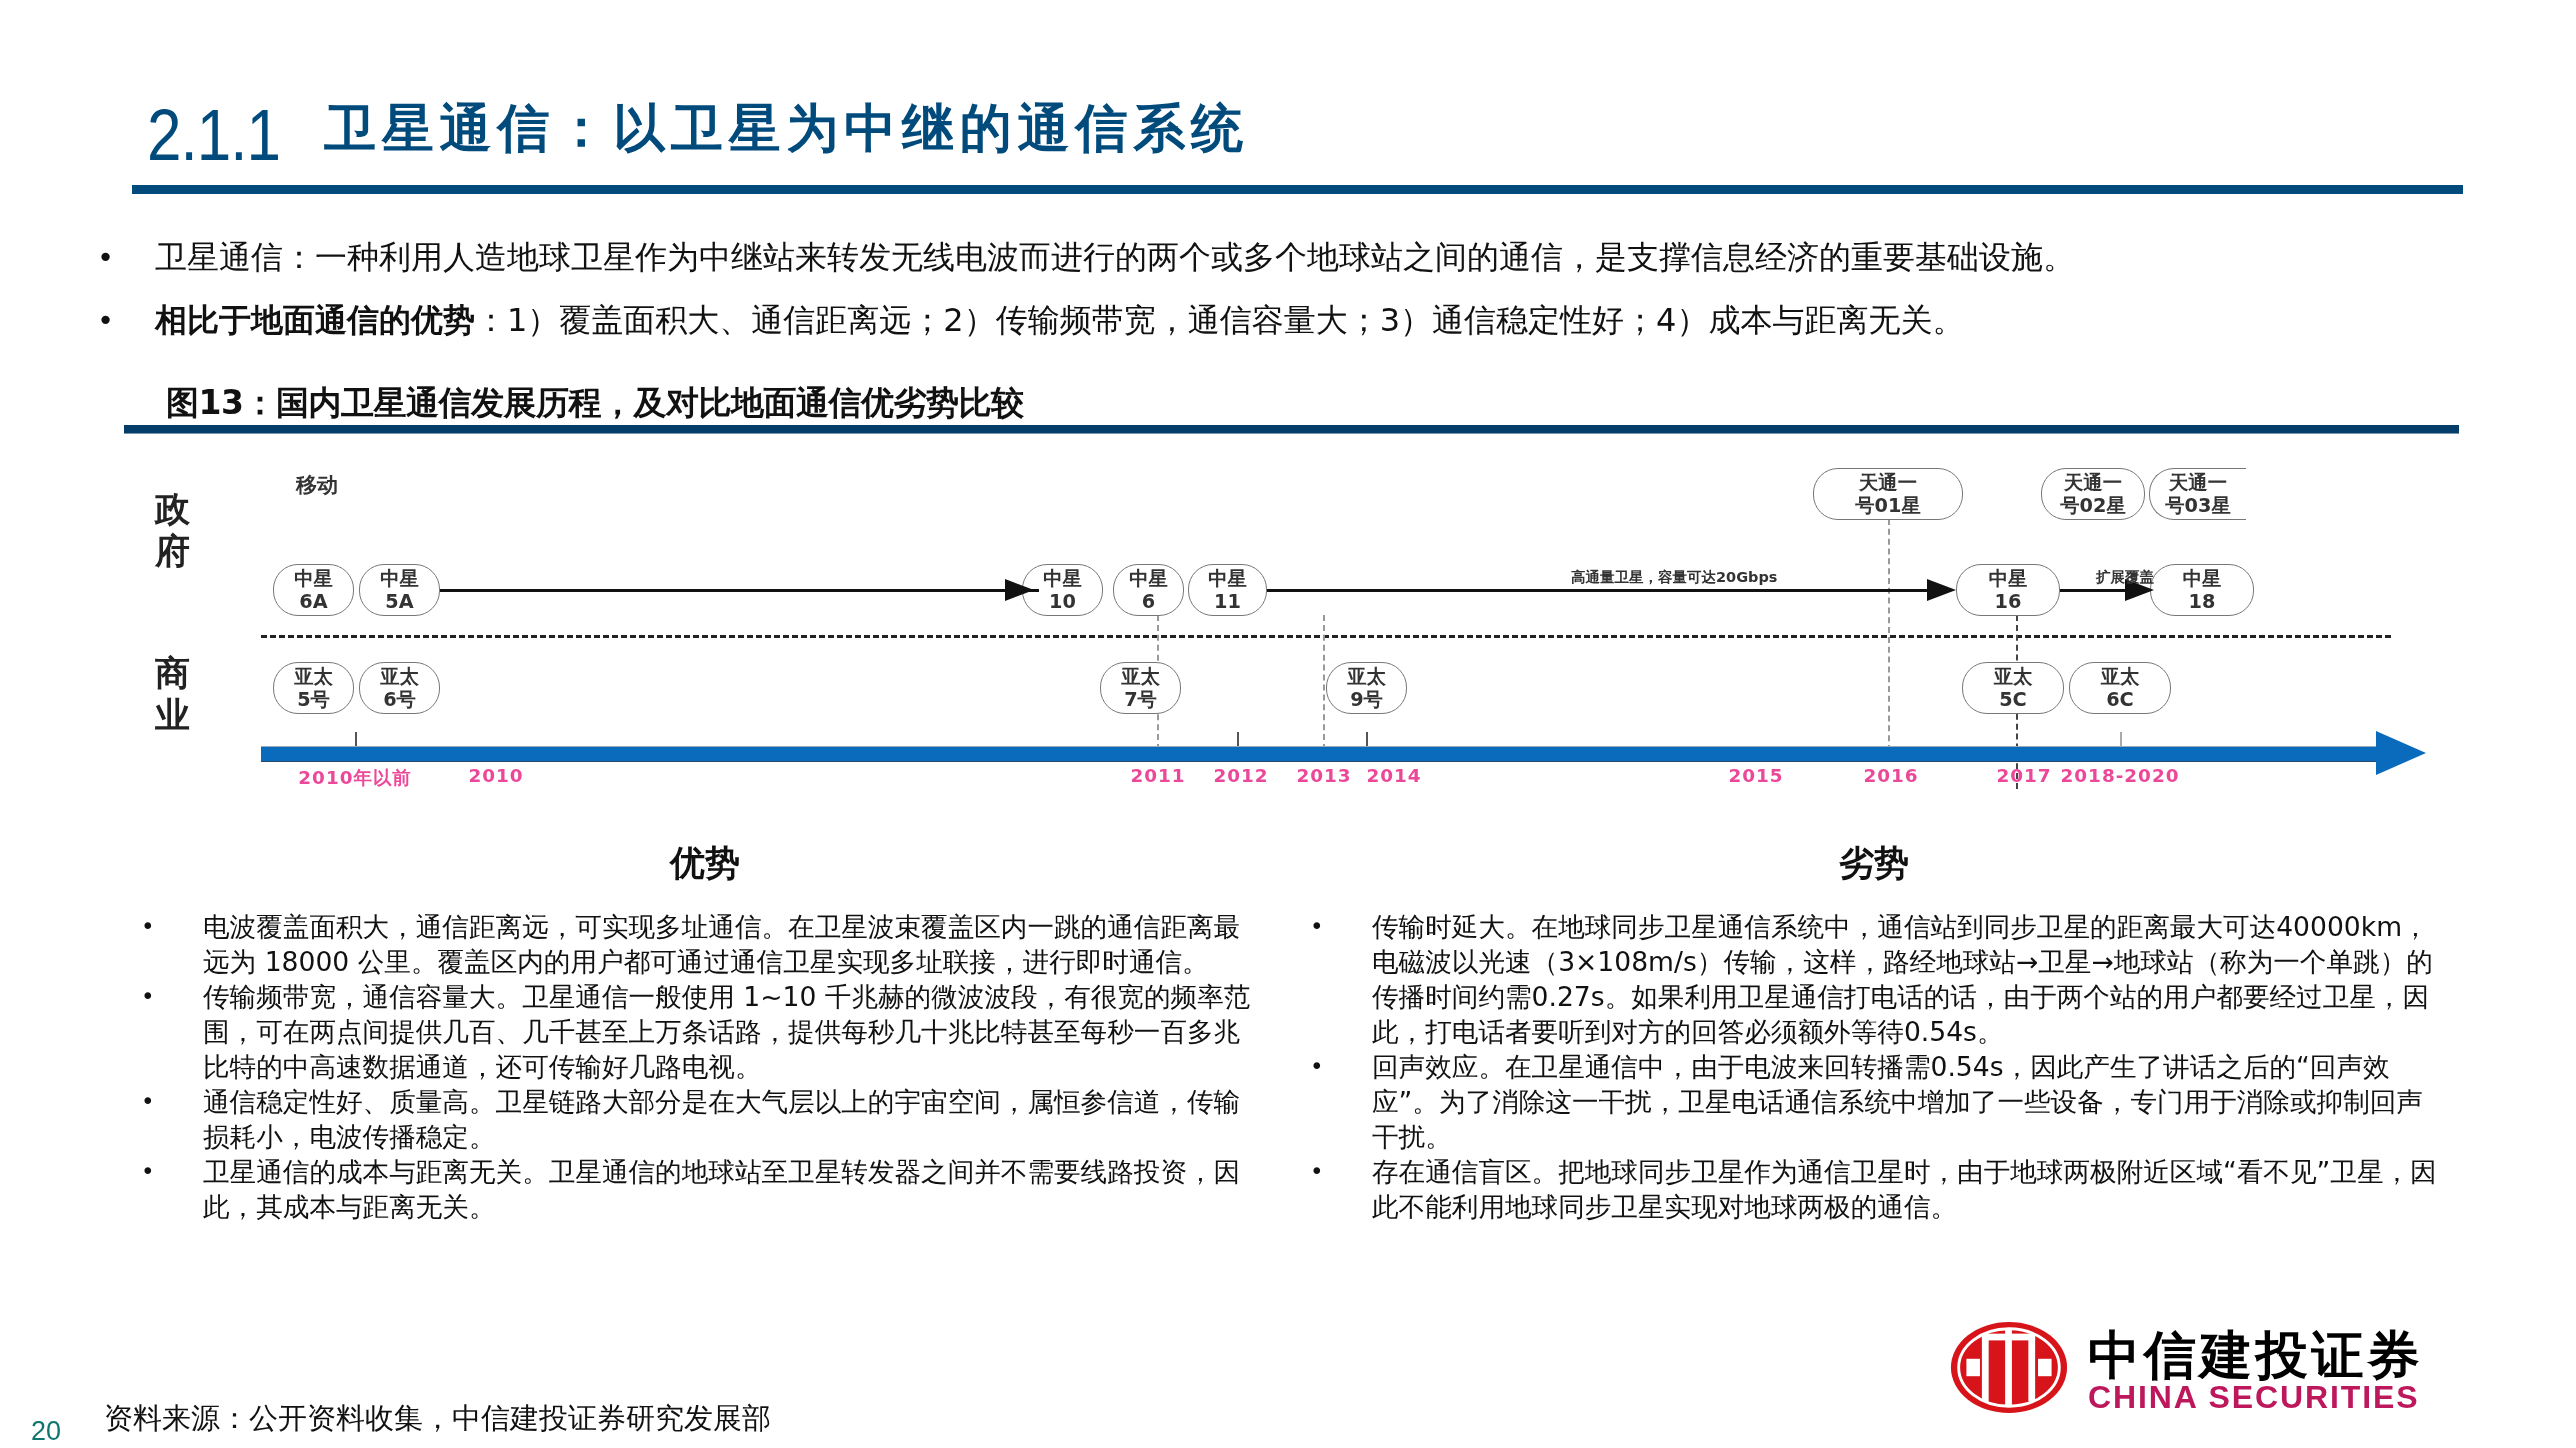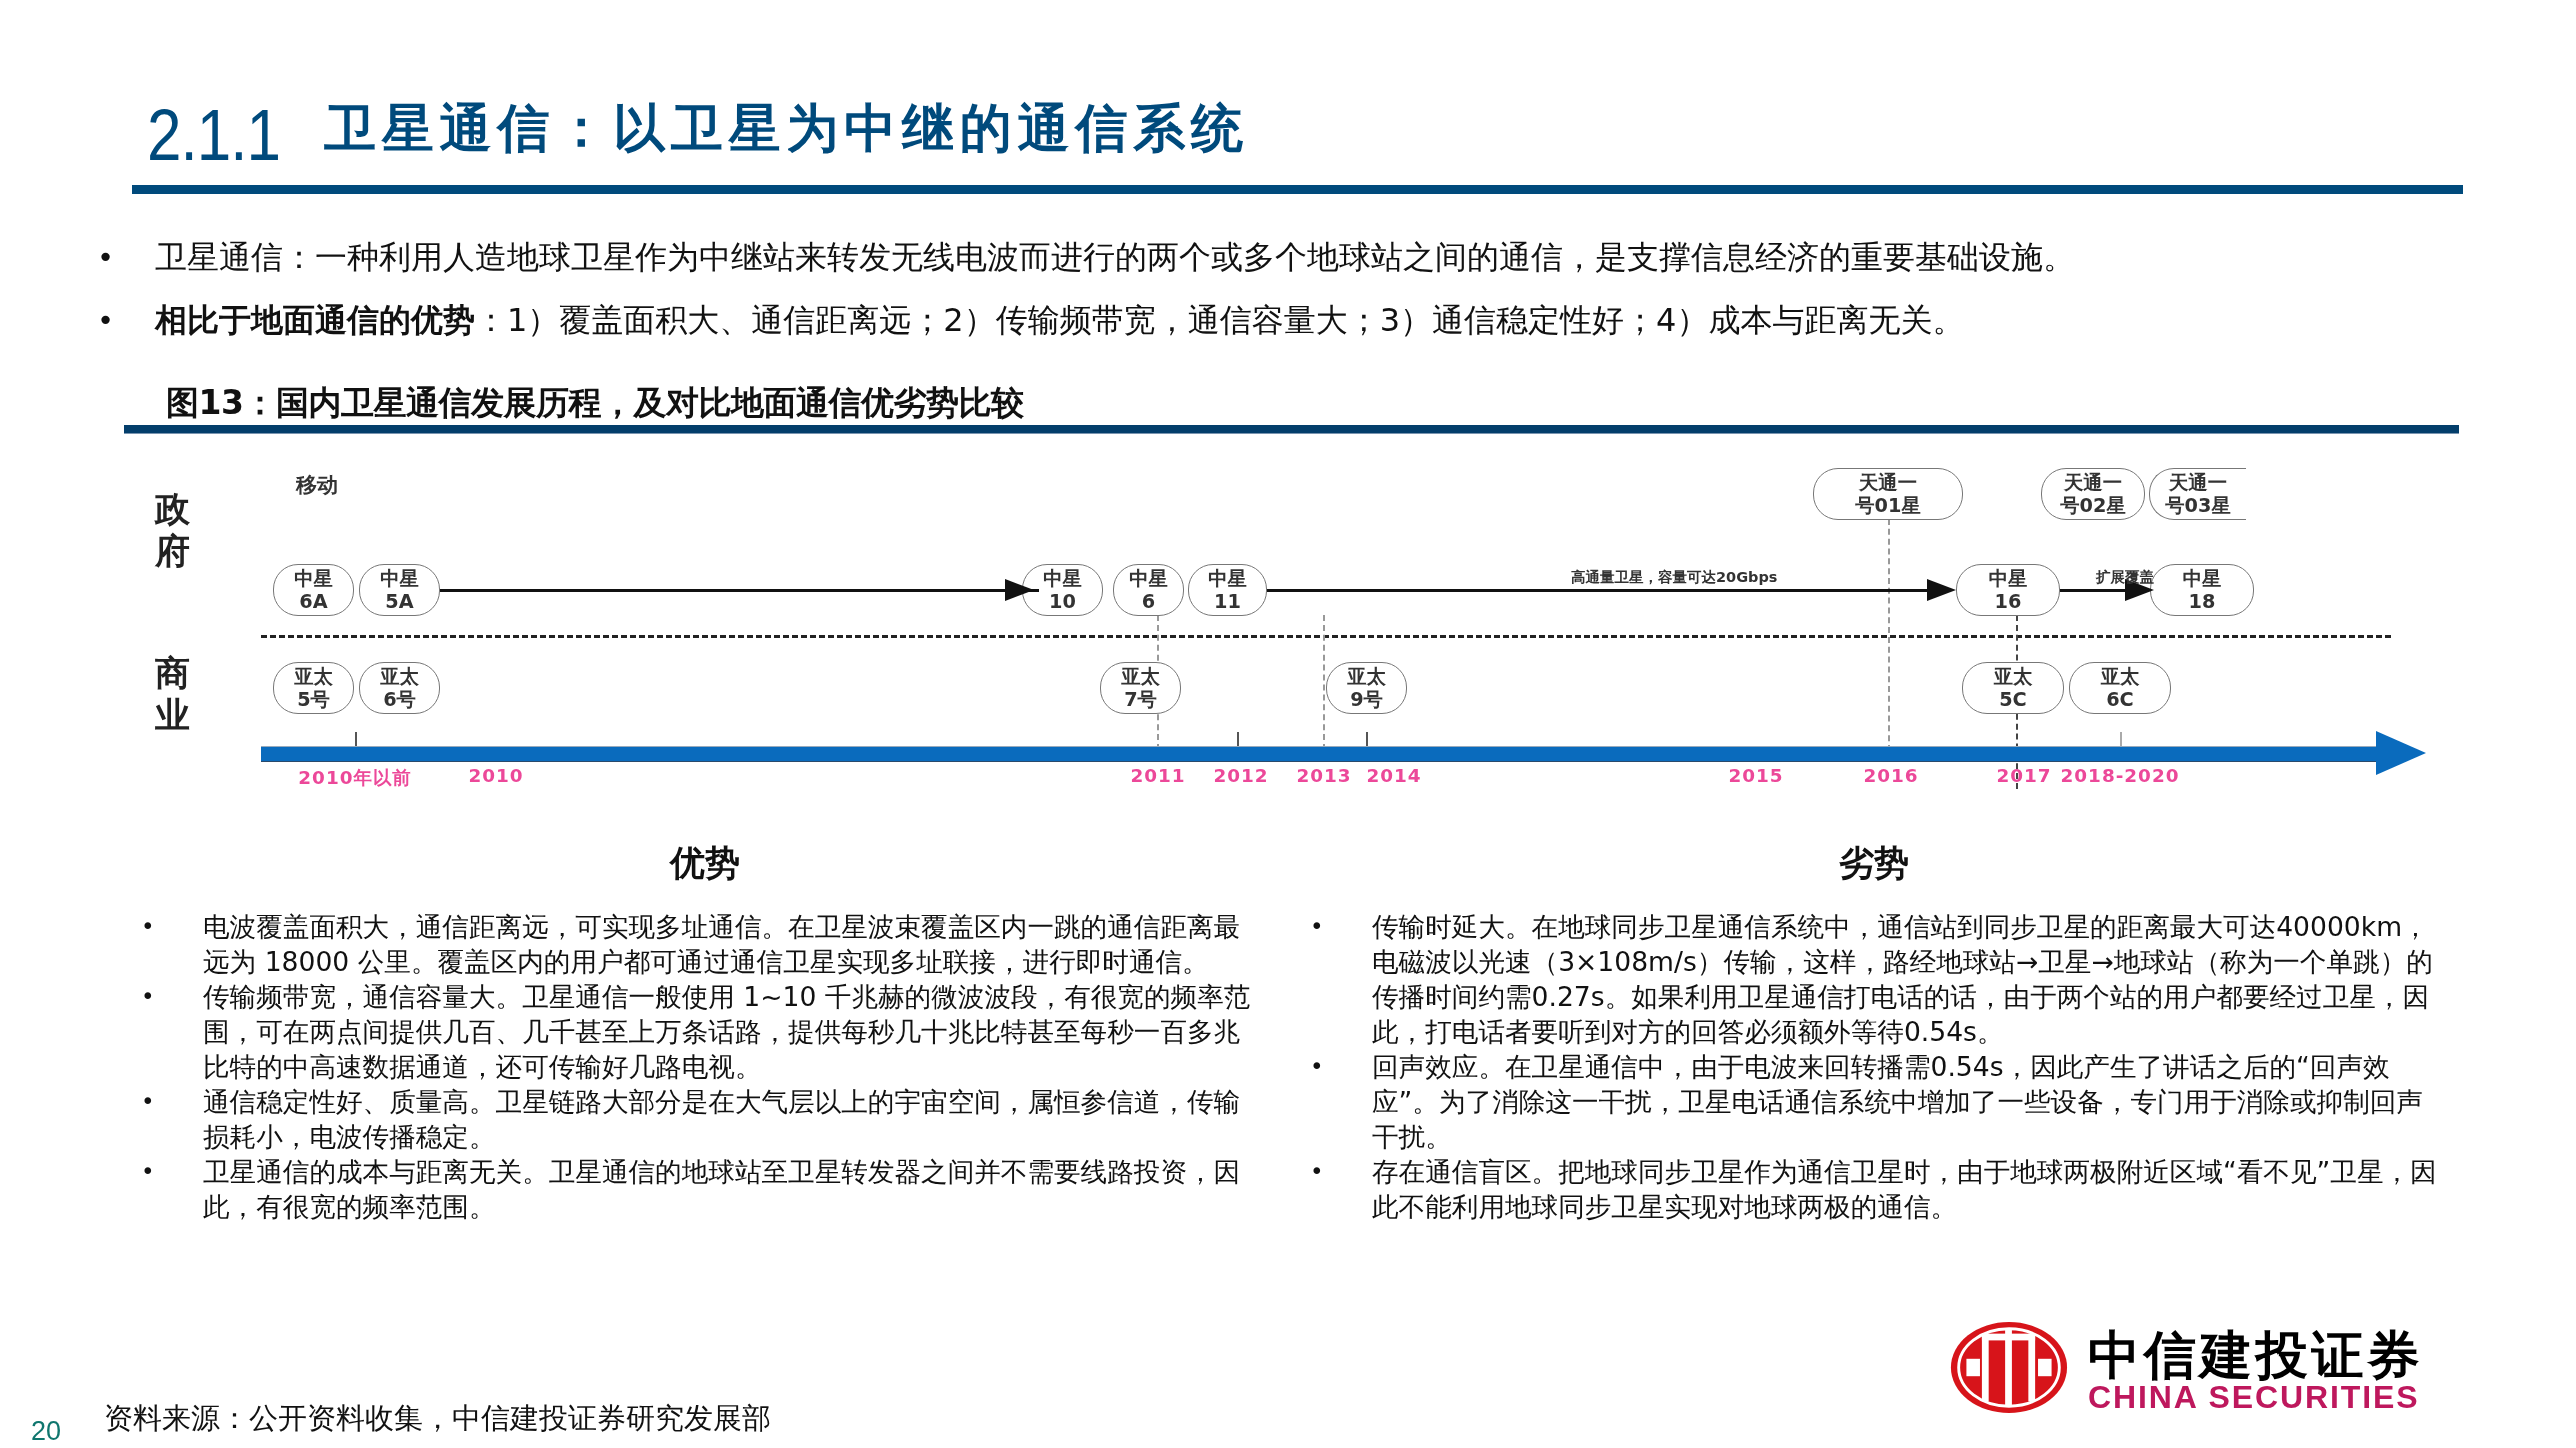--- a/index.html
+++ b/index.html
@@ -174,21 +174,21 @@
   <div class="abs year" style="left:1891px;">2016</div>
   <div class="abs year" style="left:2024px;">2017</div>
   <div class="abs year" style="left:2120px;">2018-2020</div>
 </div>
 
 <div class="abs col-head" style="left:705px;top:842px;">优势</div>
 <div class="abs col-list" style="left:203px;top:909px;width:1062px;">
   <div class="col-item"><span class="dot">•</span><span>电波覆盖面积大，通信距离远，可实现多址通信。在卫星波束覆盖区内一跳的通信距离最远为 18000 公里。覆盖区内的用户都可通过通信卫星实现多址联接，进行即时通信。</span></div>
   <div class="col-item"><span class="dot">•</span><span>传输频带宽，通信容量大。卫星通信一般使用 1~10 千兆赫的微波波段，有很宽的频率范围，可在两点间提供几百、几千甚至上万条话路，提供每秒几十兆比特甚至每秒一百多兆比特的中高速数据通道，还可传输好几路电视。</span></div>
   <div class="col-item"><span class="dot">•</span><span>通信稳定性好、质量高。卫星链路大部分是在大气层以上的宇宙空间，属恒参信道，传输损耗小，电波传播稳定。</span></div>
-  <div class="col-item"><span class="dot">•</span><span>卫星通信的成本与距离无关。卫星通信的地球站至卫星转发器之间并不需要线路投资，因此，有很宽的频率范围。</span></div>
+  <div class="col-item"><span class="dot">•</span><span>卫星通信的成本与距离无关。卫星通信的地球站至卫星转发器之间并不需要线路投资，因此，其成本与距离无关。</span></div>
 </div>
 
 <div class="abs col-head" style="left:1874px;top:842px;">劣势</div>
 <div class="abs col-list" style="left:1372px;top:909px;width:1072px;">
   <div class="col-item"><span class="dot">•</span><span>传输时延大。在地球同步卫星通信系统中，通信站到同步卫星的距离最大可达40000km，电磁波以光速（3×108m/s）传输，这样，路经地球站→卫星→地球站（称为一个单跳）的传播时间约需0.27s。如果利用卫星通信打电话的话，由于两个站的用户都要经过卫星，因此，打电话者要听到对方的回答必须额外等待0.54s。</span></div>
   <div class="col-item"><span class="dot">•</span><span>回声效应。在卫星通信中，由于电波来回转播需0.54s，因此产生了讲话之后的“回声效应”。为了消除这一干扰，卫星电话通信系统中增加了一些设备，专门用于消除或抑制回声干扰。</span></div>
   <div class="col-item"><span class="dot">•</span><span>存在通信盲区。把地球同步卫星作为通信卫星时，由于地球两极附近区域“看不见”卫星，因此不能利用地球同步卫星实现对地球两极的通信。</span></div>
 </div>
 
 <div class="abs page-num">20</div>

